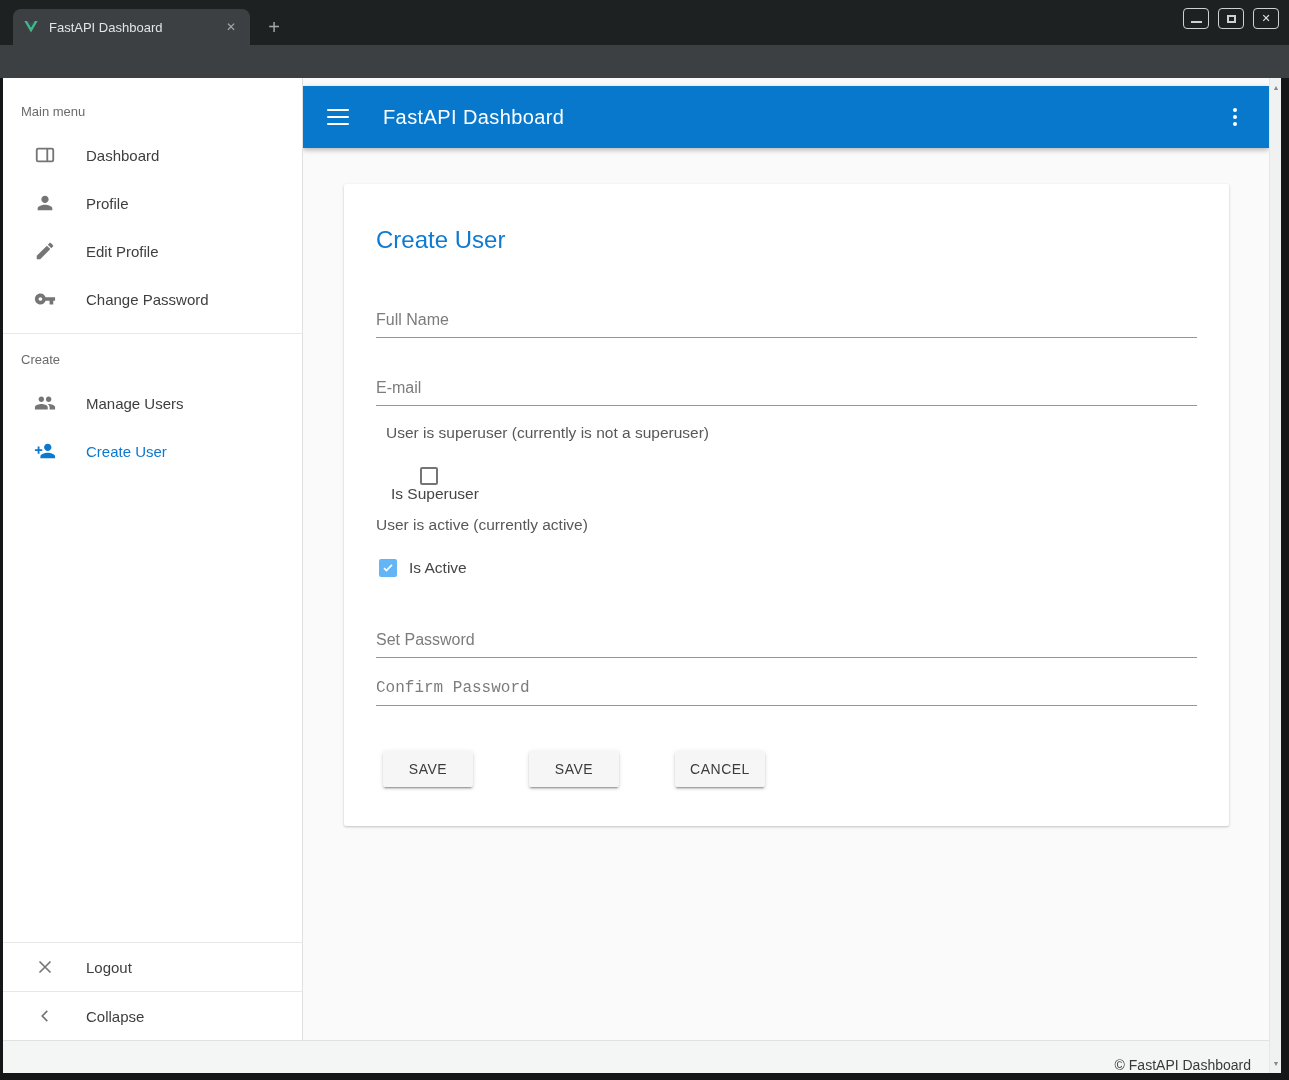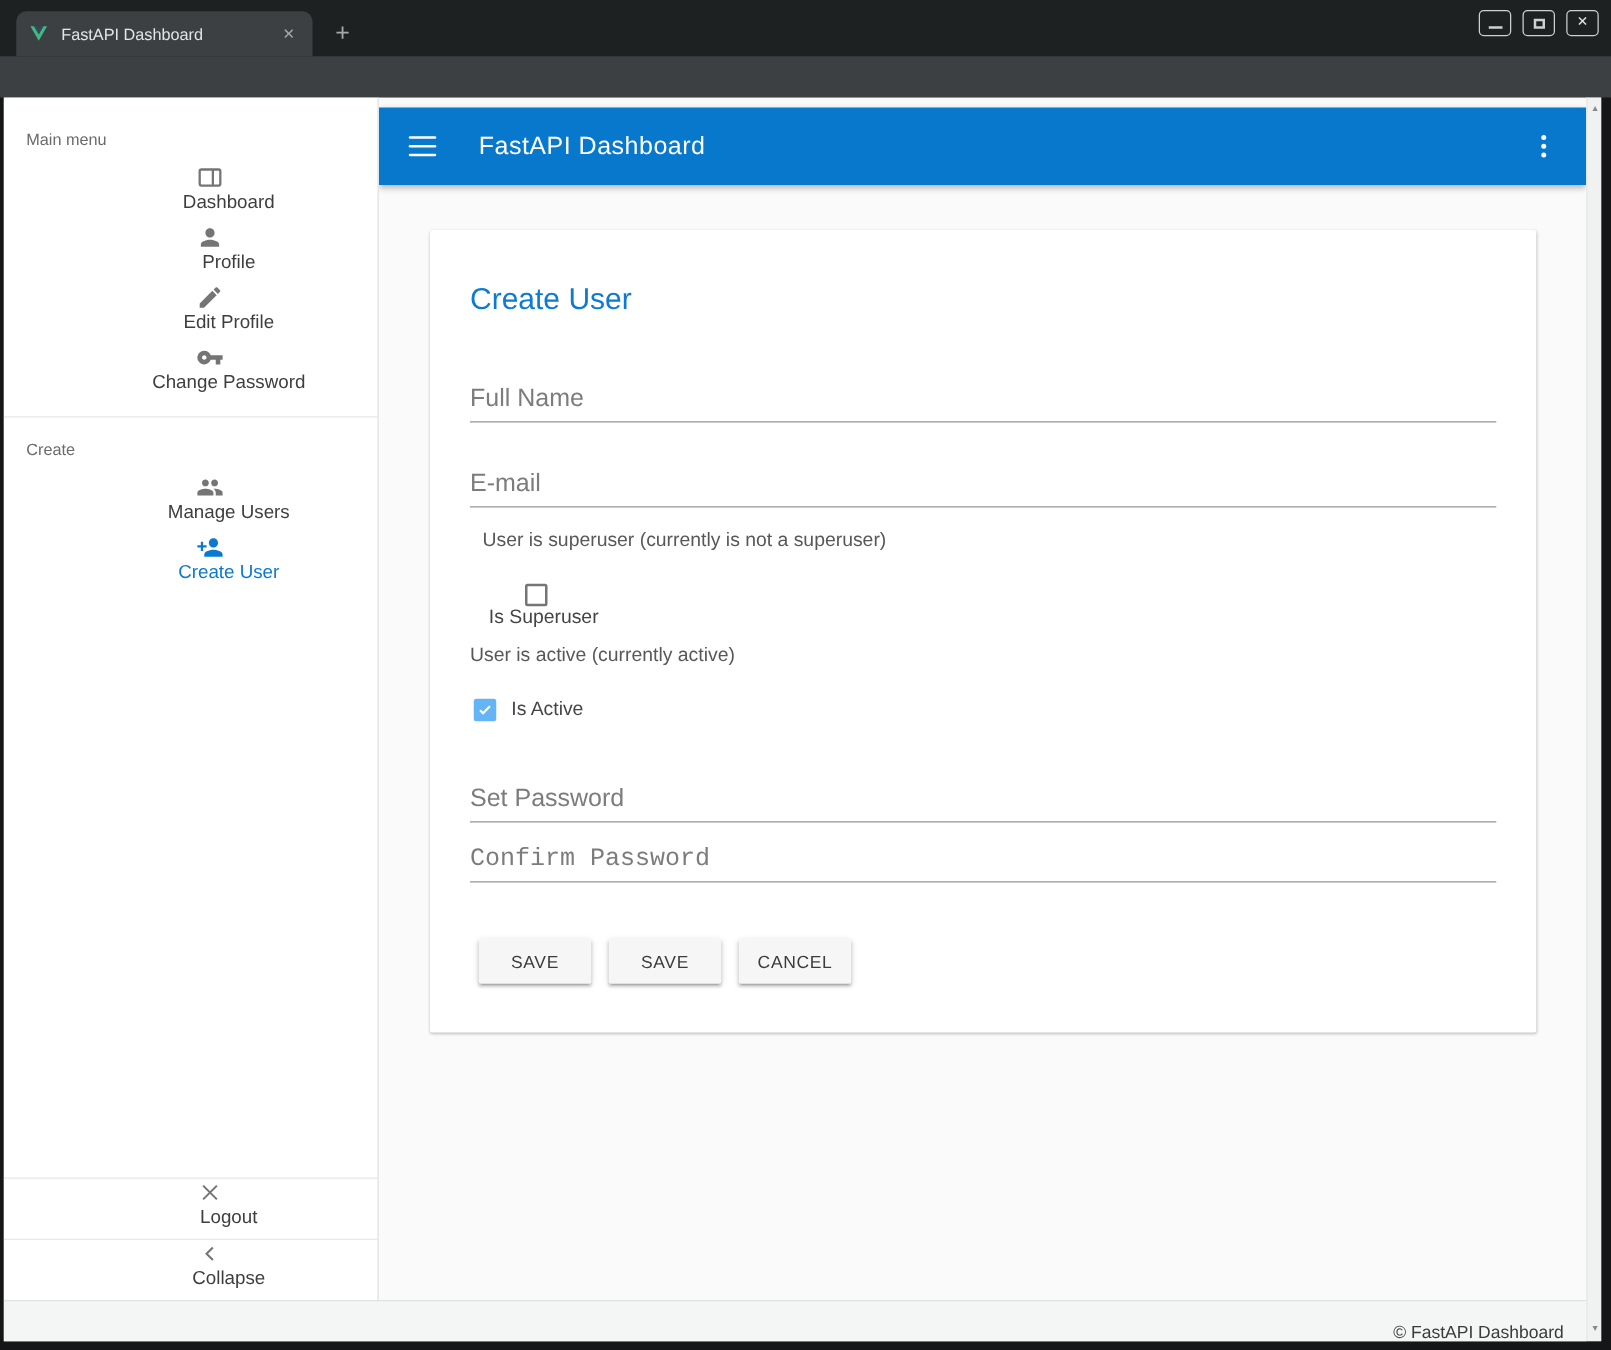--- a/index.html
+++ b/index.html
@@ -37,21 +37,21 @@
 
   
   .scrollbar { position:absolute; right:0; top:0; width:12px; height:995px; background:#f0f1f1; border-left:1px solid #e6e6e6; }
   .scroll-arrow { position:absolute; left:0; width:12px; text-align:center; font-size:7px; color:#85898b; }
   .scroll-up { top:6px; } .scroll-down { bottom:6px; }
 
   
   .sidebar { position:absolute; left:0; top:0; width:300px; height:962px; background:#ffffff;
              border-right:1px solid #e0e0e0; display:flex; flex-direction:column; }
   .section-label { padding:26px 0 12px 18px; font-size:13px; color:#6b6b6b; }
-  .side-item { height:48px; display:flex; align-items:center; padding-left:31px; cursor:pointer;flex-direction:column; }
+  .side-item { height:48px; display:flex; align-items:center; padding-left:31px; cursor:pointer; }
   .side-item .ico { width:22px; height:22px; color:#757575; flex:0 0 22px; }
   .side-item .lbl { margin-left:30px; font-size:15px; color:#3e3e3e; }
   .side-item.active .ico { color:#0b79d0; }
   .side-item.active .lbl { color:#0b79d0; }
   .divider { border:none; border-top:1px solid #e8e8e8; margin:0; }
   .divider.sections { margin-top:10px; }
   .sidebar-bottom { margin-top:auto; }
 
   
   .appbar { position:absolute; left:300px; top:8px; width:966px; height:62px; background:#0878cd;
@@ -60,33 +60,33 @@
   .hamburger span { display:block; height:2px; background:#ffffff; border-radius:1px; }
   .appbar-title { margin-left:34px; color:#ffffff; font-size:20px; font-weight:500; letter-spacing:0.4px; }
   .appbar-dots { margin-left:auto; margin-right:32px; display:flex; flex-direction:column; gap:3px; }
   .appbar-dots i { width:4px; height:4px; background:#ffffff; border-radius:50%; }
 
   
   .card { position:absolute; left:341px; top:106px; width:885px; height:642px; background:#ffffff;
           border-radius:2px; box-shadow:0 1px 3px rgba(0,0,0,0.14), 0 1px 2px rgba(0,0,0,0.1); }
   .card-title { position:absolute; left:32px; top:42px; font-size:24px; font-weight:500; color:#0d7bd2; }
   .mt-input { position:absolute; left:32px; width:821px; height:30px; border:none; outline:none;
-              border-bottom:1px solid #969696; background:transparent; font-size:20px; color:#333;
+              border-bottom:1px solid #969696; background:transparent; font-size:16px; color:#333;
               font-family:"Liberation Sans", sans-serif; padding:0 0 6px 0; }
   .mt-input::placeholder { color:#7c7c7c; opacity:1; }
   .in-fullname { top:124px; } .in-email { top:192px; } .in-setpw { top:444px; } .in-confirmpw { top:492px;font-family:Liberation Mono, monospace; }
   .hint { position:absolute; left:32px; font-size:15.5px; color:#585858; }
   .hint-superuser { top:240px;margin-left:10px; } .hint-active { top:332px; }
   .check-row { position:absolute; left:35px; display:flex; align-items:center; }
   .row-superuser { top:283px;flex-direction:column; } .row-active { top:375px; }
   .checkbox { width:18px; height:18px; border-radius:2px; flex:0 0 18px; }
   .checkbox.unchecked { border:2px solid #757575; background:#ffffff; }
   .checkbox.checked { background:#64b5f6; display:flex; align-items:center; justify-content:center; }
   .check-lbl { margin-left:12px; font-size:15.5px; color:#454545; }
-  .btn-row { position:absolute; left:39px; top:567px; display:flex; }
+  .btn-row { position:absolute; left:39px; top:567px; display:flex;gap:42px; }
   .btn { width:90px; height:36px; margin-right:14px; background:#f6f6f6; border:none; border-radius:2px;
          font-family:"Liberation Sans", sans-serif; font-size:14px; font-weight:500; color:#3c3c3c;
          letter-spacing:0.5px; cursor:pointer;
          box-shadow:0 3px 1px -2px rgba(0,0,0,0.2), 0 2px 2px 0 rgba(0,0,0,0.14), 0 1px 5px 0 rgba(0,0,0,0.12); }
 
   
   .page-footer { position:absolute; left:0; top:962px; width:1266px; height:48px; background:#f4f5f5;
                  border-top:1px solid #e2e2e2; display:flex; align-items:center; justify-content:flex-end; }
   .footer-text { margin-right:18px; font-size:14px; color:#3a3a3a; }
 

